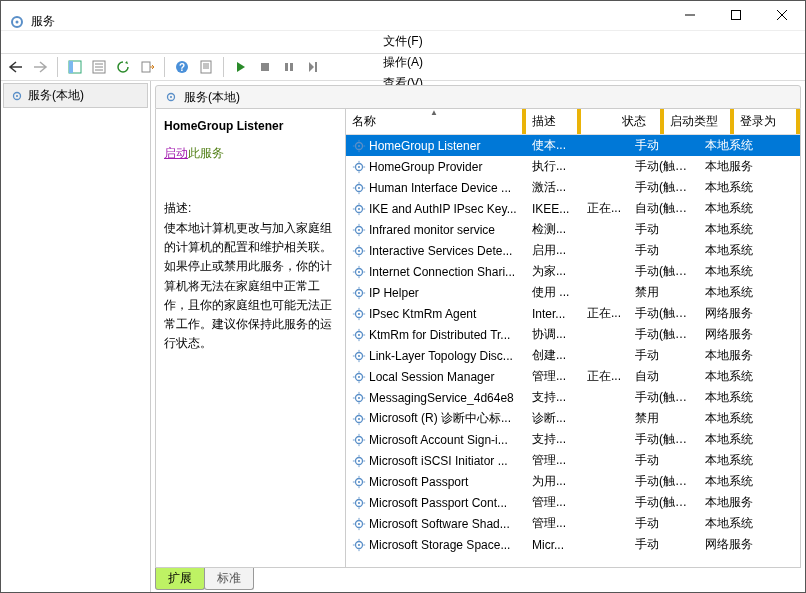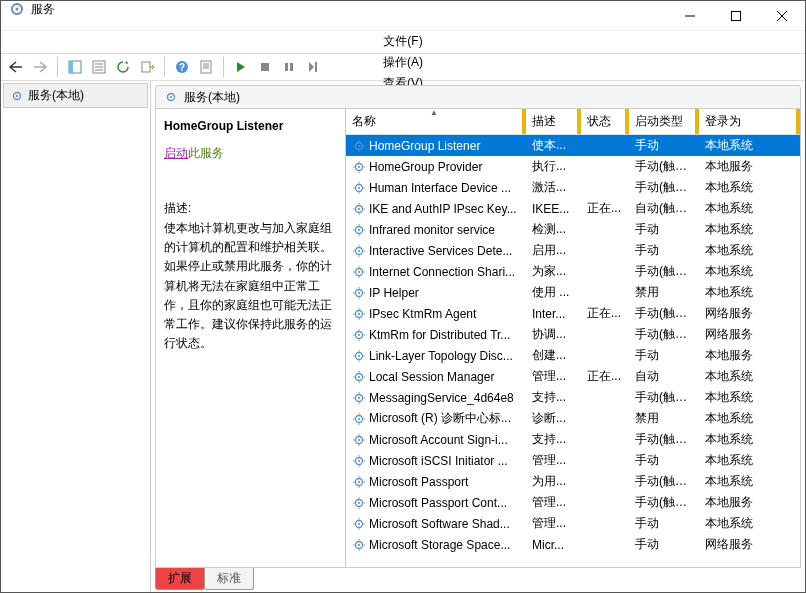--- a/index.html
+++ b/index.html
@@ -1,17 +1,17 @@
 <!DOCTYPE html>
 <html><head>
 <meta charset="utf-8">
 <style>
 * { box-sizing: border-box; margin: 0; padding: 0; }
 body { font-family: "Microsoft YaHei", "Segoe UI", Tahoma, sans-serif; font-size: 12px; background: #fff; color: #000; width: 806px; height: 593px; overflow: hidden; border: 1px solid #555; }
-.titlebar { height: 30px; display: flex; align-items: flex-start; padding-left: 8px; background: #fff; border-bottom: 1px solid #eee; }
+.titlebar { height: 30px; display: flex; align-items: flex-end; padding-left: 8px; background: #fff; border-bottom: 1px solid #eee; }
 .titlebar .icon { width:16px; height:16px; margin-right:6px; }
 .titlebar .title { flex: 1; font-size: 12px; }
 .titlebar .win-controls { display: flex; }
 .titlebar .win-btn { width: 46px; height: 30px; display: flex; align-items: center; justify-content: center; }
 .menubar { height: 22px; display: flex; align-items: center; padding: 0 4px; font-size: 12px; flex-direction: column; }
 .menubar .menu-item { padding: 2px 8px; }
 .toolbar { height: 28px; border-top: 1px solid #ddd; border-bottom: 1px solid #ddd; display: flex; align-items: center; padding: 0 4px; gap:2px; background: #fff; }
 .toolbar .tb-btn { width: 22px; height: 22px; display: flex; align-items: center; justify-content: center; }
 .toolbar .sep { width:1px; height: 20px; background:#ccc; margin: 0 4px; }
 .client { display: flex; height: calc(593px - 30px - 22px - 28px - 2px); }
@@ -24,35 +24,35 @@
 .detail-pane h3 { font-weight:bold; font-size:12px; margin-bottom:12px;}
 .detail-pane .start-link { color:#a21caf; text-decoration:underline; cursor:pointer;}
 .detail-pane .start-rest { color:#4d7c0f;}
 .detail-pane .desc-label { margin-top:38px; margin-bottom:2px;}
 .detail-pane .desc { line-height:1.6; }
 .list-pane { flex:1; overflow:auto; position:relative;}
 .list-header { display:flex; border-bottom:1px solid #ddd; background:#fff; position:sticky; top:0; font-size:12px;}
 .list-header .col { padding:4px 6px; border-right:4px solid #eab308; text-align:left; position:relative;}
 .list-header .col.name { width:180px;}
 .list-header .col.desc { width:55px;}
-.list-header .col.status { width:48px;}
+.list-header .col.status { width:48px;margin-left:35px;}
 .list-header .col.startup { width:70px;}
 .list-header .col.logon { flex:1;}
 .sort-arrow { position:absolute; left:50%; top:-1px; transform:translateX(-50%); font-size:8px; color:#666;}
 .list-body .row { display:flex; align-items:center; height:21px; font-size:12px;}
 .list-body .row.selected { background:#0078d7; color:#fff;}
 .list-body .row .cell { padding:0 6px; overflow:hidden; white-space:nowrap; text-overflow:ellipsis;}
 .list-body .row .cell.name { width:180px; display:flex; align-items:center; gap:3px;}
 .list-body .row .cell.desc { width:55px;}
 .list-body .row .cell.status { width:48px;}
 .list-body .row .cell.startup { width:70px;}
 .list-body .row .cell.logon { flex:1;}
 .gear-icon { width:14px; height:14px; flex-shrink:0;}
 .tabs { height:22px; display:flex; align-items:flex-end; margin:0 4px 2px 4px; }
-.tabs .tab { padding:2px 12px; border:1px solid #999; border-top:none; background:#ef4444; font-size:12px; position:relative; border-bottom-left-radius:3px; border-bottom-right-radius:3px; margin-right:-1px;}
+.tabs .tab { padding:2px 12px; border:1px solid #999; border-top:none; background:#bef264; font-size:12px; position:relative; border-bottom-left-radius:3px; border-bottom-right-radius:3px; margin-right:-1px;}
 .tabs .tab.inactive { background:#f3f3f3; color:#555;}
 svg { display:block; }
 </style>
 </head>
 <body>
 
 <div class="titlebar">
   <span class="icon">
     <svg viewBox="0 0 16 16" width="16" height="16">
         <circle cx="8" cy="8" r="5" fill="none" stroke="#5a8fc8" stroke-width="2"></circle>

